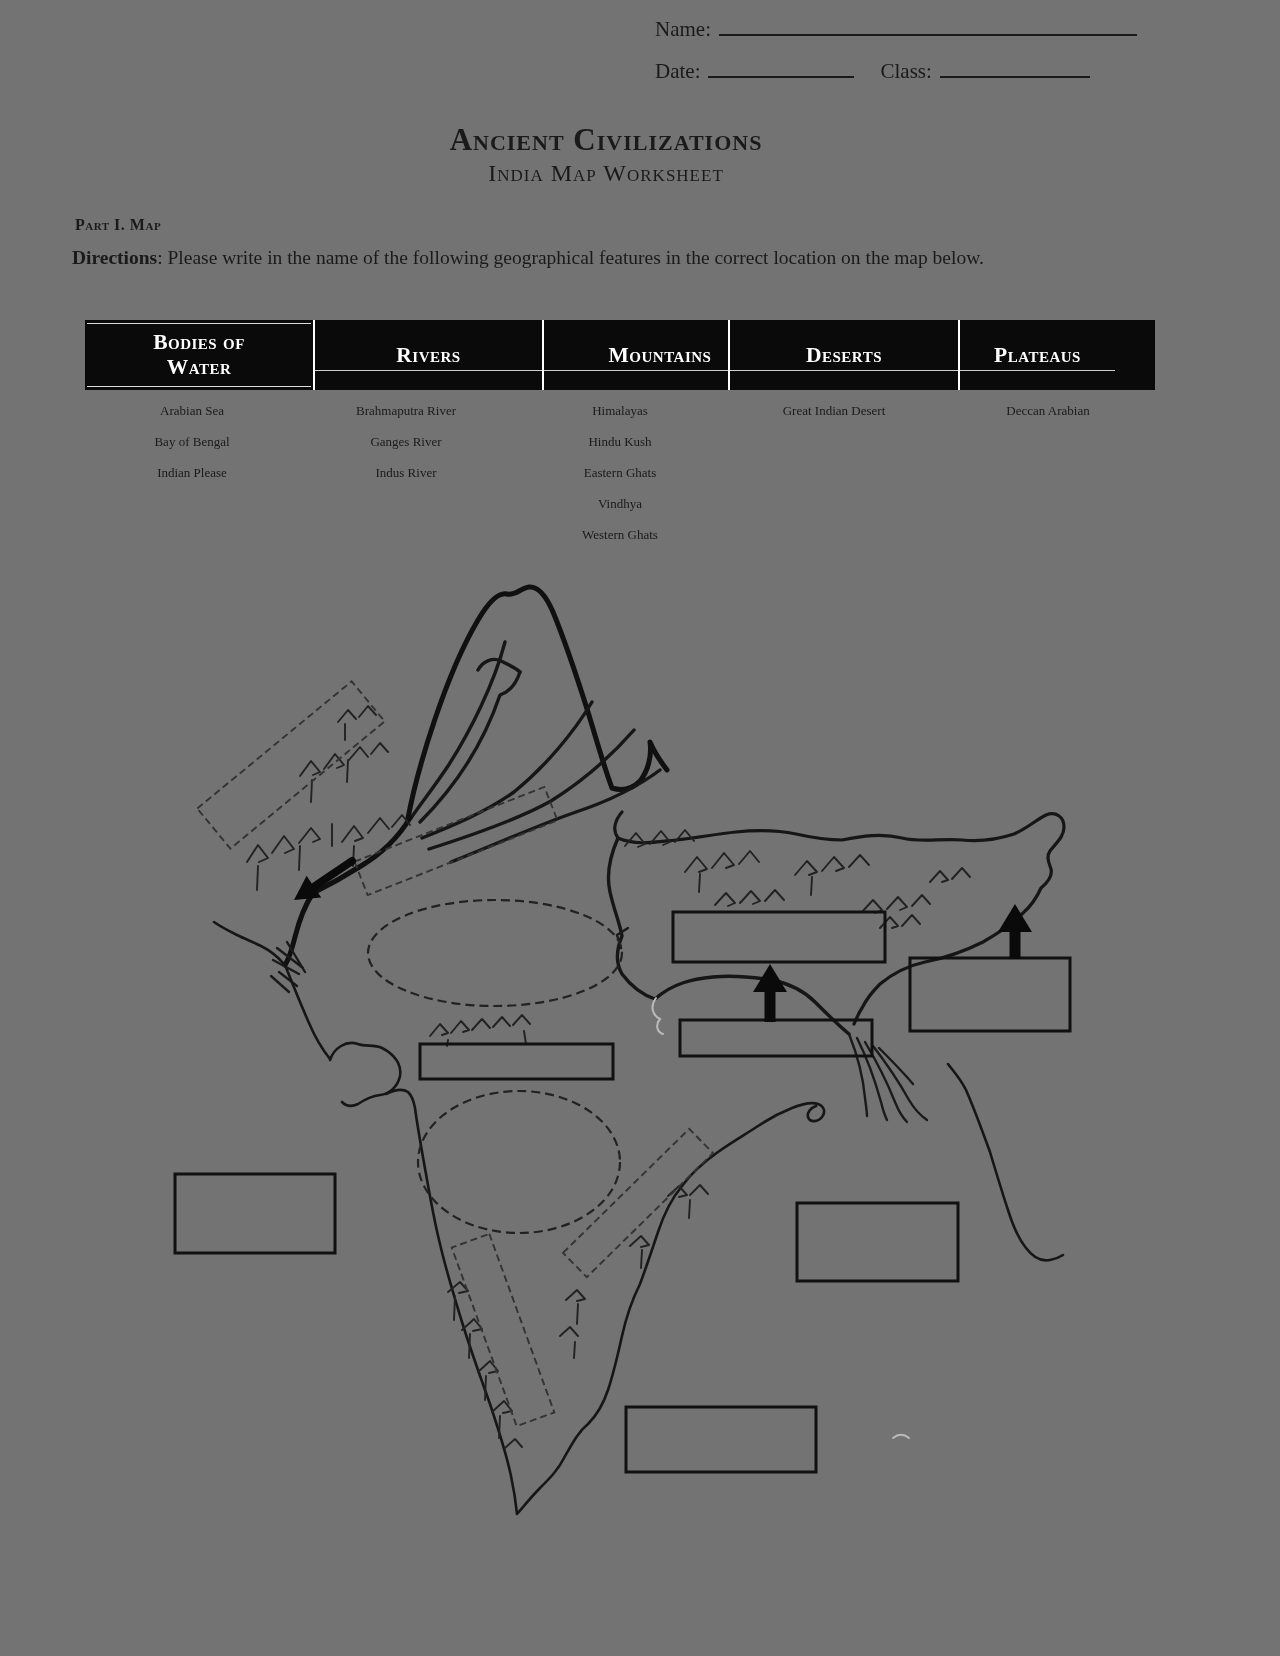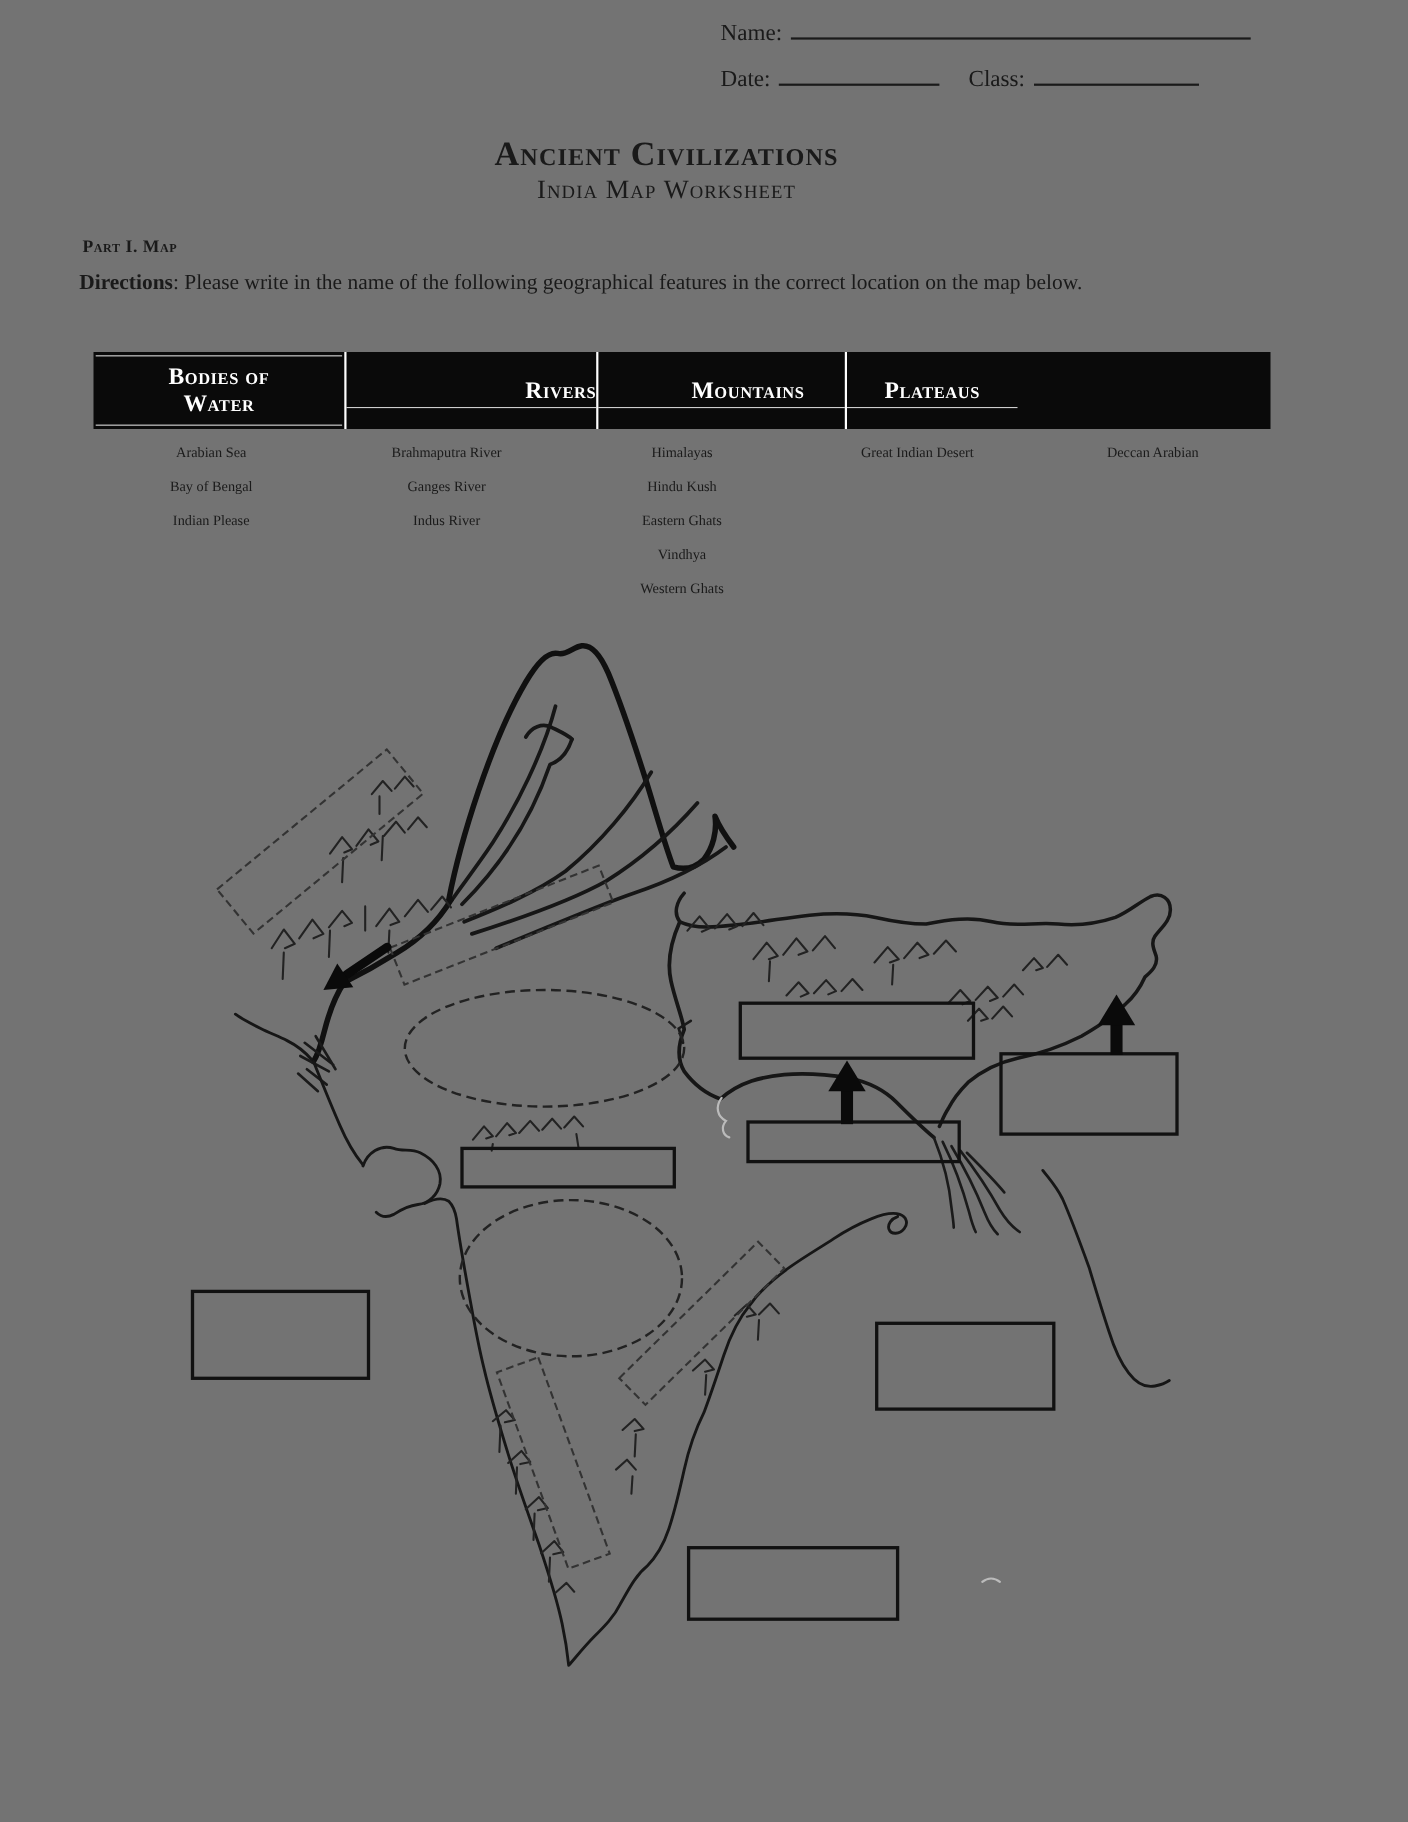--- a/index.html
+++ b/index.html
@@ -27,21 +27,21 @@
   
   .tbl{position:absolute;left:85px;top:320px;width:1070px;}
   .tblhead{display:flex;background:#0a0a0a;height:70px;}
   .th{box-sizing:border-box;position:relative;display:flex;align-items:center;justify-content:center;
       color:#ffffff;font-variant:small-caps;font-size:21.5px;font-weight:700;letter-spacing:.5px;text-align:center;}
   .th + .th{border-left:2px solid #ffffff;}
   .th0{width:228px;}
   .th0 .inner{width:150px;line-height:1.15;}
   .th0::before{content:"";position:absolute;left:2px;right:2px;top:3px;height:1px;background:#fff;opacity:.85;}
   .th0::after{content:"";position:absolute;left:2px;right:2px;bottom:3px;height:1px;background:#fff;opacity:.85;}
-  .th1{width:229px;justify-content:flex-end;}.th2{width:226px;padding-left:48px;}.th3{width:230px;}.th4{width:157px;}
+  .th1{width:229px;}.th2{width:186px;padding-left:48px;}.th3{width:230px;}.th4{width:157px;}
   .th1::after,.th2::after,.th3::after,.th4::after{
     content:"";position:absolute;left:0;right:0;top:50px;height:1px;background:#fff;opacity:.8;}
   .tblbody{display:flex;padding-top:5px;}
   .tcol{width:214px;text-align:center;}
   .tcol ul{list-style:none;margin:0;padding:0;font-size:13px;line-height:31px;}
   
   .mapwrap{position:absolute;left:0;top:0;width:1280px;height:1656px;}
   svg{display:block;}
   .coast{fill:none;stroke:#161616;stroke-width:2.6;stroke-linecap:round;stroke-linejoin:round;}
   .thick{fill:none;stroke:#101010;stroke-width:5;stroke-linecap:round;stroke-linejoin:round;}
@@ -83,20 +83,23 @@
     <div class="tblhead">
       <div class="th th0">
           <span class="inner">Bodies of Water</span>
         </div>
       <div class="th th1">
           <span>Rivers</span>
         </div>
       <div class="th th2">
           <span>Mountains</span>
         </div>
+      <div class="th th3">
+          <span>Deserts</span>
+        </div>
       <div class="th th4">
           <span>Plateaus</span>
         </div>
     </div>
     <div class="tblbody">
       <div class="tcol">
         <ul>
           <li>Arabian Sea</li>
           <li>Bay of Bengal</li>
           <li>Indian Please</li>

